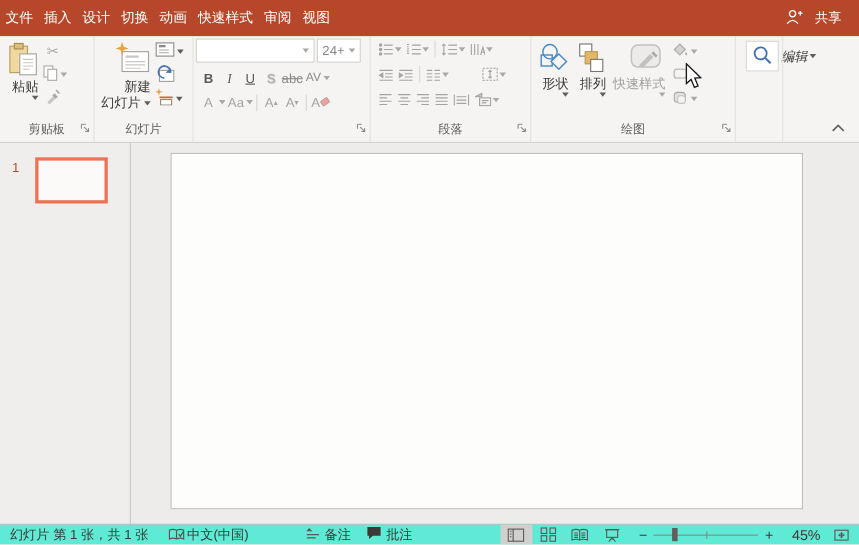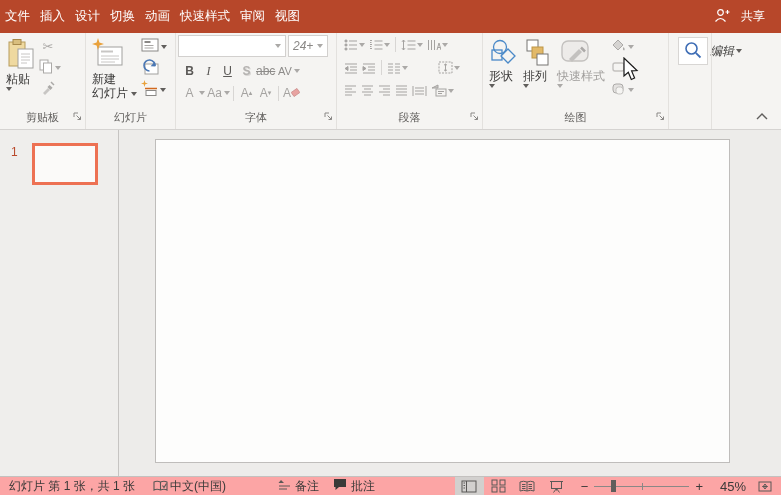--- a/index.html
+++ b/index.html
@@ -12,31 +12,31 @@
   .tab.active{background:#F5F4F2;color:#B7472A;}
   .tab-search{display:flex;align-items:center;gap:6px;padding:0 13px;}
   .share-btn{display:flex;align-items:center;gap:10px;padding:0 16px;margin-left:auto;}
 
   
   .ribbon{position:relative;height:97px;background:#F5F4F2;display:flex;border-bottom:1px solid #D5D3D1;}
   .group{position:relative;height:100%;border-right:1px solid #E3E1DE;flex:0 0 auto;}
   .gc{display:flex;height:70px;padding:2px 2px 0 3px;align-items:flex-start;}
   .glabel{position:absolute;bottom:4px;left:0;right:0;text-align:center;font-size:11px;color:#605E5C;white-space:nowrap;}
   .launcher{position:absolute;right:3px;bottom:5px;cursor:default;}
-  .bigbtn{display:flex;flex-direction:column;align-items:flex-start;padding:3px 3px 0;gap:1px;}
+  .bigbtn{display:flex;flex-direction:column;align-items:flex-end;padding:3px 3px 0;gap:1px;}
   .blabel{font-size:12px;line-height:13px;color:#3B3A39;white-space:nowrap;text-align:center;}
   .blabel.dis{color:#A19F9D;}
   .dd{display:inline-block;width:0;height:0;border-left:3.5px solid transparent;border-right:3.5px solid transparent;border-top:4px solid #605E5C;}
   .dd.dis{border-top-color:#ABA9A7;}
   .minicol{display:flex;flex-direction:column;justify-content:space-between;height:66px;padding:2px 0;}
   .mini{display:flex;align-items:center;gap:2px;height:19px;padding:0 1px;}
   .mbtn{width:20px;height:19px;display:flex;align-items:center;justify-content:center;}
 
   
-  .combo-row{display:flex;gap:2px;margin:2px 2px 3px 2px;font-style:italic;}
+  .combo-row{display:flex;gap:2px;margin:2px 2px 3px 2px;}
   .combo{background:#fff;border:1px solid #D2D0CE;height:22px;display:flex;align-items:center;padding:0 4px;color:#8A8886;font-size:12px;}
   .combo .dd{margin-left:auto;}
   .fname{width:108px;}
   .fsize{width:40px;}
   .frow{display:flex;align-items:center;height:22px;padding-left:4px;}
   .fbtn{min-width:19px;height:20px;display:flex;align-items:center;justify-content:center;font-size:12px;color:#605E5C;}
   .vdiv{width:1px;height:15px;background:#D8D6D4;margin:0 3px;}
 
   
   .prow{display:flex;align-items:center;height:23px;padding-left:5px;}
@@ -52,21 +52,21 @@
 
   
   .main{display:flex;height:346px;}
   .thumbs{position:relative;width:119px;height:100%;background:#EFEEEC;border-right:1px solid #C6C4C2;}
   .slidenum{position:absolute;left:11px;top:15px;font-size:12px;color:#BA4A2C;}
   .thumb{position:absolute;left:32px;top:13px;width:66px;height:42px;background:#FBFAF9;border:3px solid #ED7153;}
   .canvas{position:relative;flex:1;background:#EDECEA;}
   .slide{position:absolute;left:36px;top:9px;width:575px;height:324px;background:#FDFDFC;border:1px solid #BFBDBB;}
 
   
-  .statusbar{height:19px;background:#fca5a5;border-top:1px solid #C3C1BF;display:flex;align-items:center;padding:0 9px;font-size:12px;color:#3B3A39;}
+  .statusbar{height:19px;background:#5eead4;border-top:1px solid #C3C1BF;display:flex;align-items:center;padding:0 9px;font-size:12px;color:#3B3A39;}
   .sb-item{display:flex;align-items:center;gap:4px;white-space:nowrap;}
   .viewbtn{width:29px;height:18px;display:flex;align-items:center;justify-content:center;}
   .viewbtn.active{background:#D2D0CE;}
   .zoomtext{font-size:13px;color:#3B3A39;}
   .slider{position:relative;width:95px;height:18px;margin:0 6px;}
   .slider .track{position:absolute;left:0;right:0;top:9px;height:1px;background:#8A8886;}
   .slider .tick{position:absolute;left:48px;top:6px;width:1px;height:7px;background:#8A8886;}
   .slider .thumbk{position:absolute;left:17px;top:3px;width:5px;height:12px;background:#605E5C;}
 
   .cursor{position:absolute;left:621px;top:57px;z-index:50;}
@@ -237,21 +237,20 @@
             </span>
           <span class="vdiv"></span>
           <span class="fbtn" style="color:#A5A3A1;">
               <span>A</span>
               <span><svg width="9" height="9" viewBox="0 0 9 9">
                   <rect x="1" y="2" width="7" height="5" transform="rotate(-35 4.5 4.5)" fill="#E8A3A1" stroke="#C98886" stroke-width="0.7"></rect>
                 </svg></span>
             </span>
         </div>
       </div>
-      <div class="glabel">字体</div>
       <span class="launcher">
         <svg width="9" height="9" viewBox="0 0 9 9">
             <path d="M1 1h4M1 1v4" stroke="#8A8886" fill="none"></path>
             <path d="M3.5 3.5 L7.5 7.5 M7.5 4.5v3h-3" stroke="#8A8886" fill="none"></path>
           </svg>
       </span>
     </div>
 
     <div class="group" style="width:146px">
       <div style="height:70px;">

